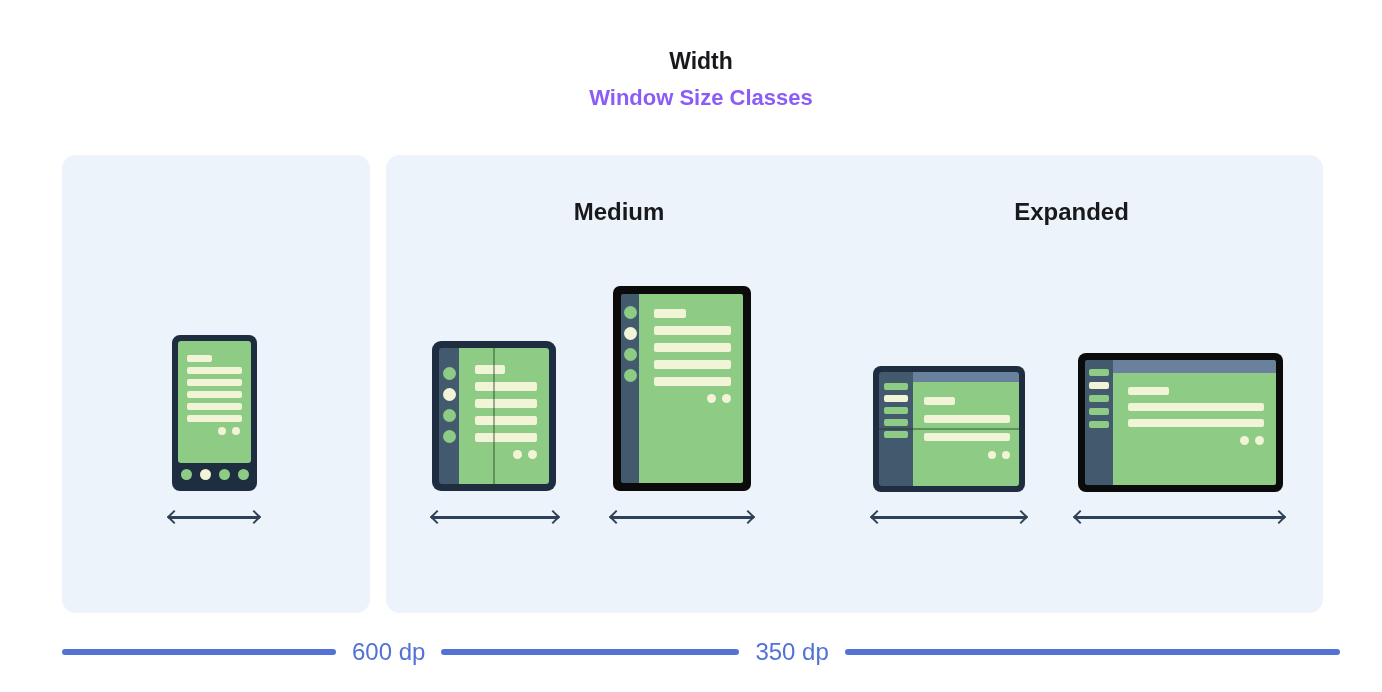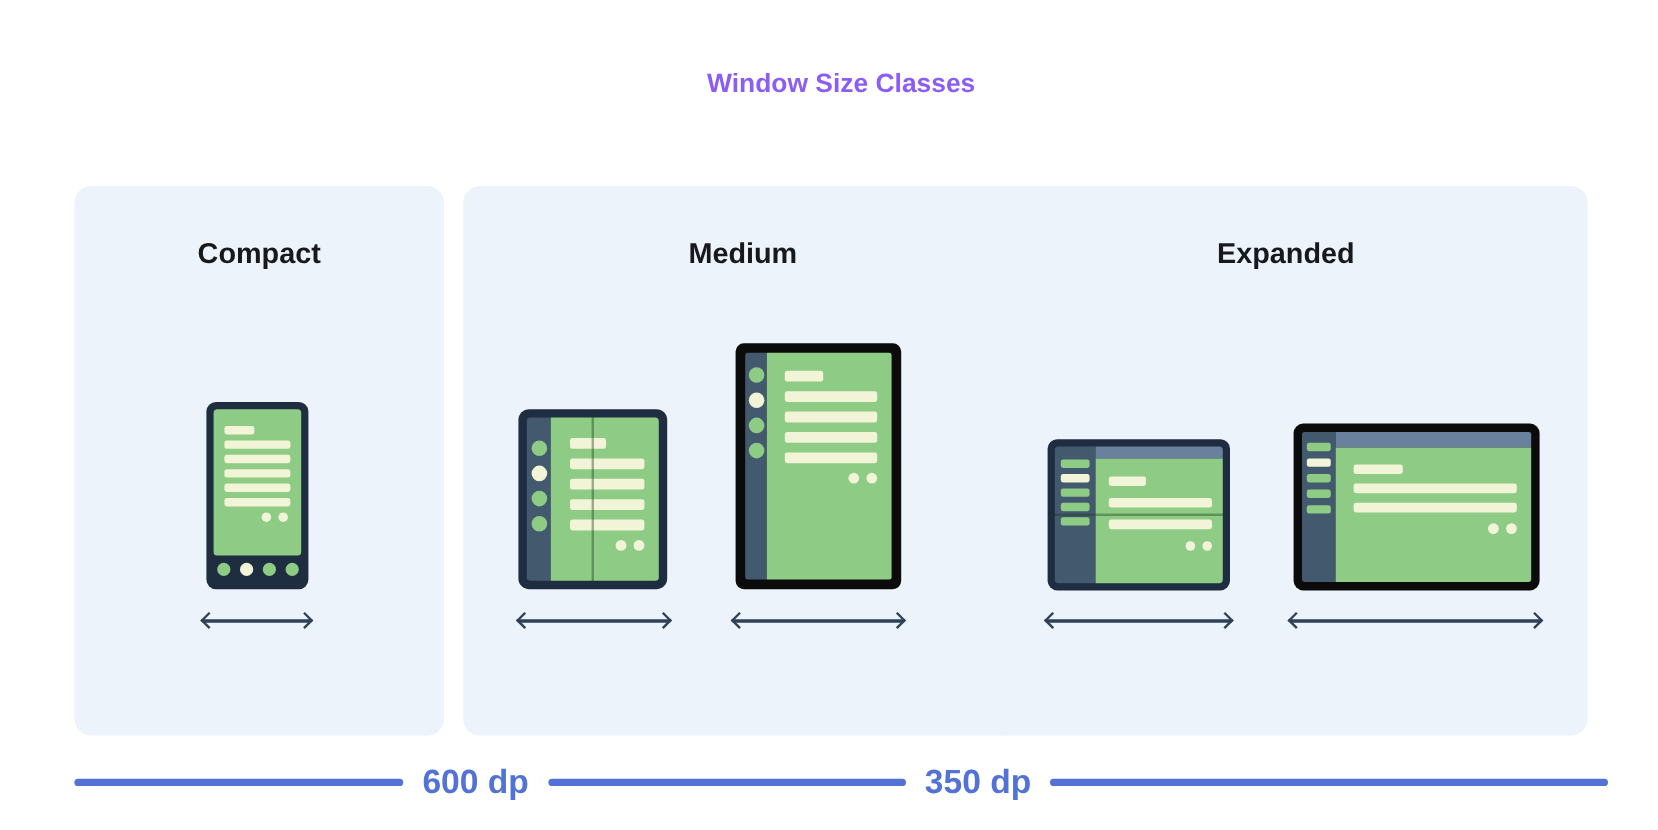--- a/index.html
+++ b/index.html
@@ -97,32 +97,32 @@
   .arrow.a-exp-1{left:51px;width:156px;}
   .arrow.a-exp-2{left:254px;width:211px;}
 
   
   .axis{position:absolute;left:62px;width:1278px;top:638px;height:28px;
         display:flex;align-items:center;}
   .axis-seg{height:6px;background:#5272d6;border-radius:3px;flex:0 0 auto;}
   .axis-seg.s1{width:274px;}
   .axis-seg.s2{width:298px;}
   .axis-seg.s3{flex:1 1 auto;}
-  .axis-label{flex:0 0 auto;margin:0 16px;font-size:28px;font-weight:700;color:#5272d6;
+  .axis-label{flex:0 0 auto;margin:0 16px;font-size:24px;font-weight:400;color:#5272d6;
               white-space:nowrap;line-height:1;}
 </style>
 </head>
 <body>
 
 <div class="fig-header">
+  <div class="fig-title">Width</div>
   <div class="fig-subtitle">Window Size Classes</div>
 </div>
 
 <div class="panel compact">
-  <div class="panel-heading">Compact</div>
 
   <div class="device phone">
     <div class="phone-screen">
       <div class="ln short"></div>
       <div class="ln"></div>
       <div class="ln"></div>
       <div class="ln"></div>
       <div class="ln"></div>
       <div class="ln"></div>
       <div class="dots">

